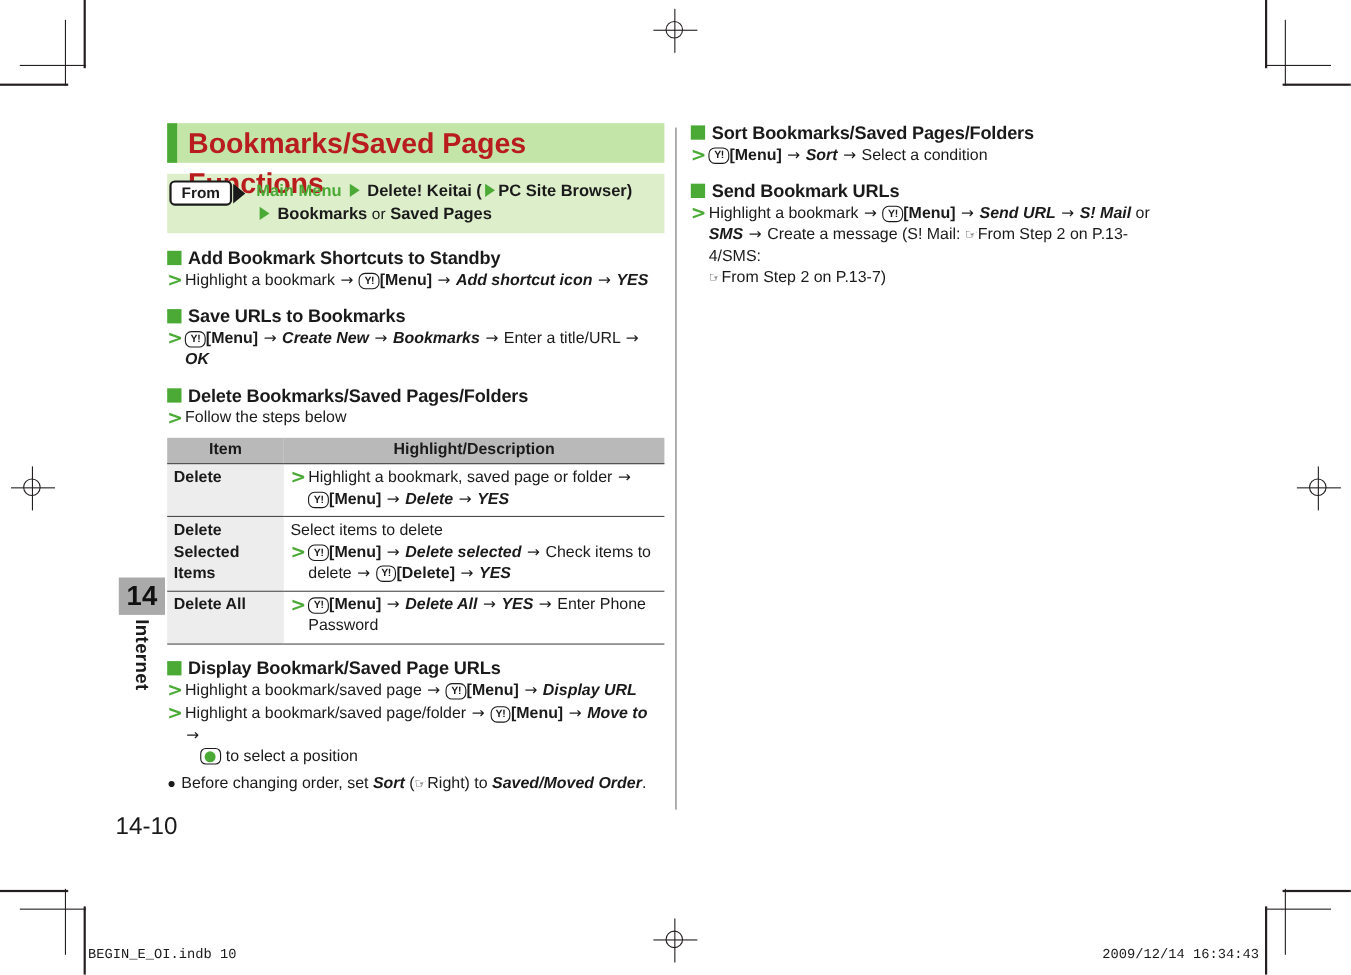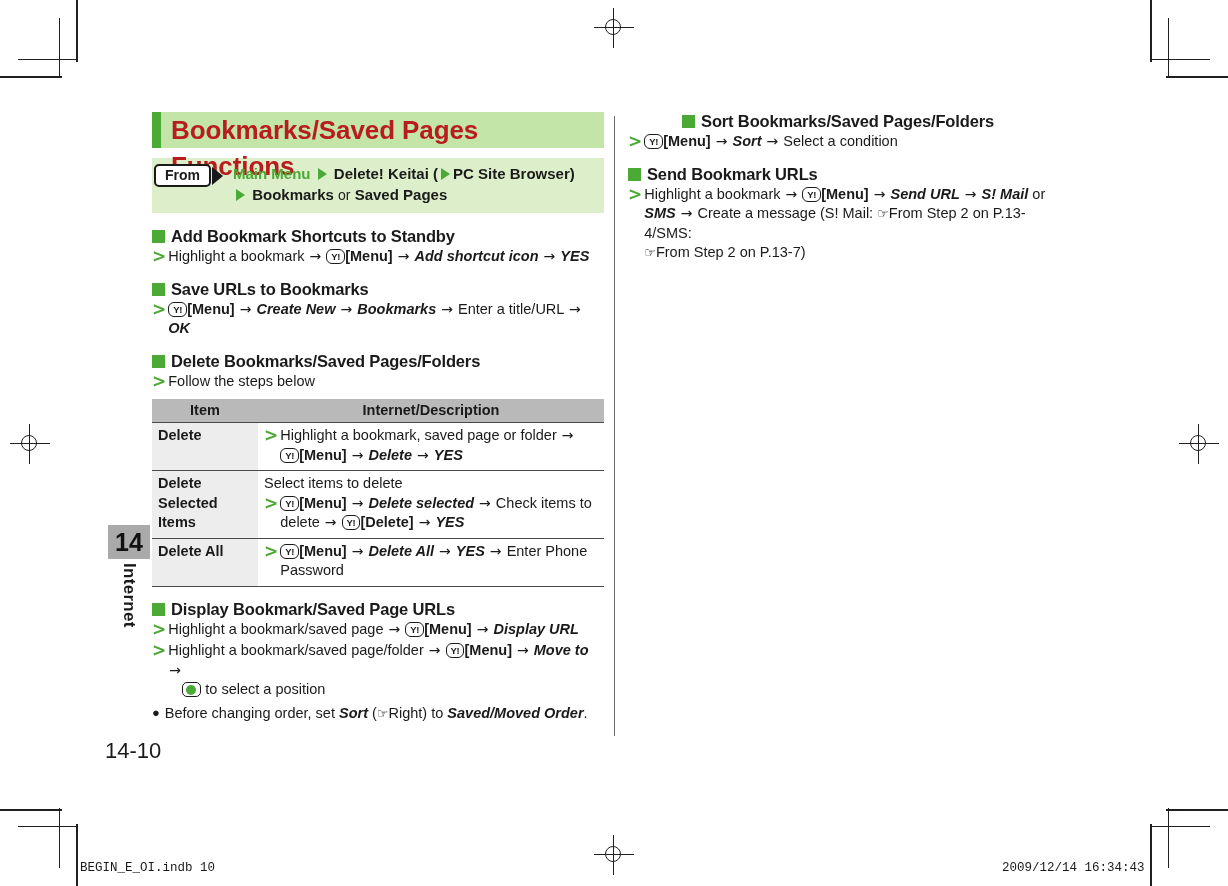--- a/index.html
+++ b/index.html
@@ -439,21 +439,21 @@
       <div class="step">
         <span class="gt">&gt;</span>
         <span class="step-body">Follow the steps below</span>
       </div>
     </div>
 
     <table class="ops">
       <thead>
         <tr>
           <th class="c-item">Item</th>
-          <th>Internet/Description</th>
+          <th>Highlight/Description</th>
         </tr>
       </thead>
       <tbody>
         <tr>
           <td class="item">Delete</td>
           <td class="desc">
             <div class="step">
               <span class="gt">&gt;</span>
               <span class="step-body"><span>Highlight a bookmark, saved page or folder</span> <span class="arr">→</span><br>
                 <span class="ykey">Y!</span><b>[Menu]</b> <span class="arr">→</span> <i>Delete</i> <span class="arr">→</span> <i>YES</i></span>
@@ -504,21 +504,21 @@
         <span class="dot">●</span>
         <span><span>Before changing order, set</span> <i>Sort</i> (<span class="hand">☞</span><span>Right</span><span>) to</span> <i>Saved/Moved Order</i><span>.</span></span>
       </div>
     </div>
 
   </div>
 
   <div class="col col-right">
 
     <div class="sec" style="margin-top:0;">
-      <div class="sec-head" style="margin-top:0;justify-content:center;">
+      <div class="sec-head" style="margin-top:0;">
         <span class="sq"></span>
         <span>Sort Bookmarks/Saved Pages/Folders</span>
       </div>
       <div class="step">
         <span class="gt">&gt;</span>
         <span class="step-body"><span class="ykey">Y!</span><b>[Menu]</b> <span class="arr">→</span> <i>Sort</i> <span class="arr">→</span> <span>Select a condition</span></span>
       </div>
     </div>
 
     <div class="sec">

